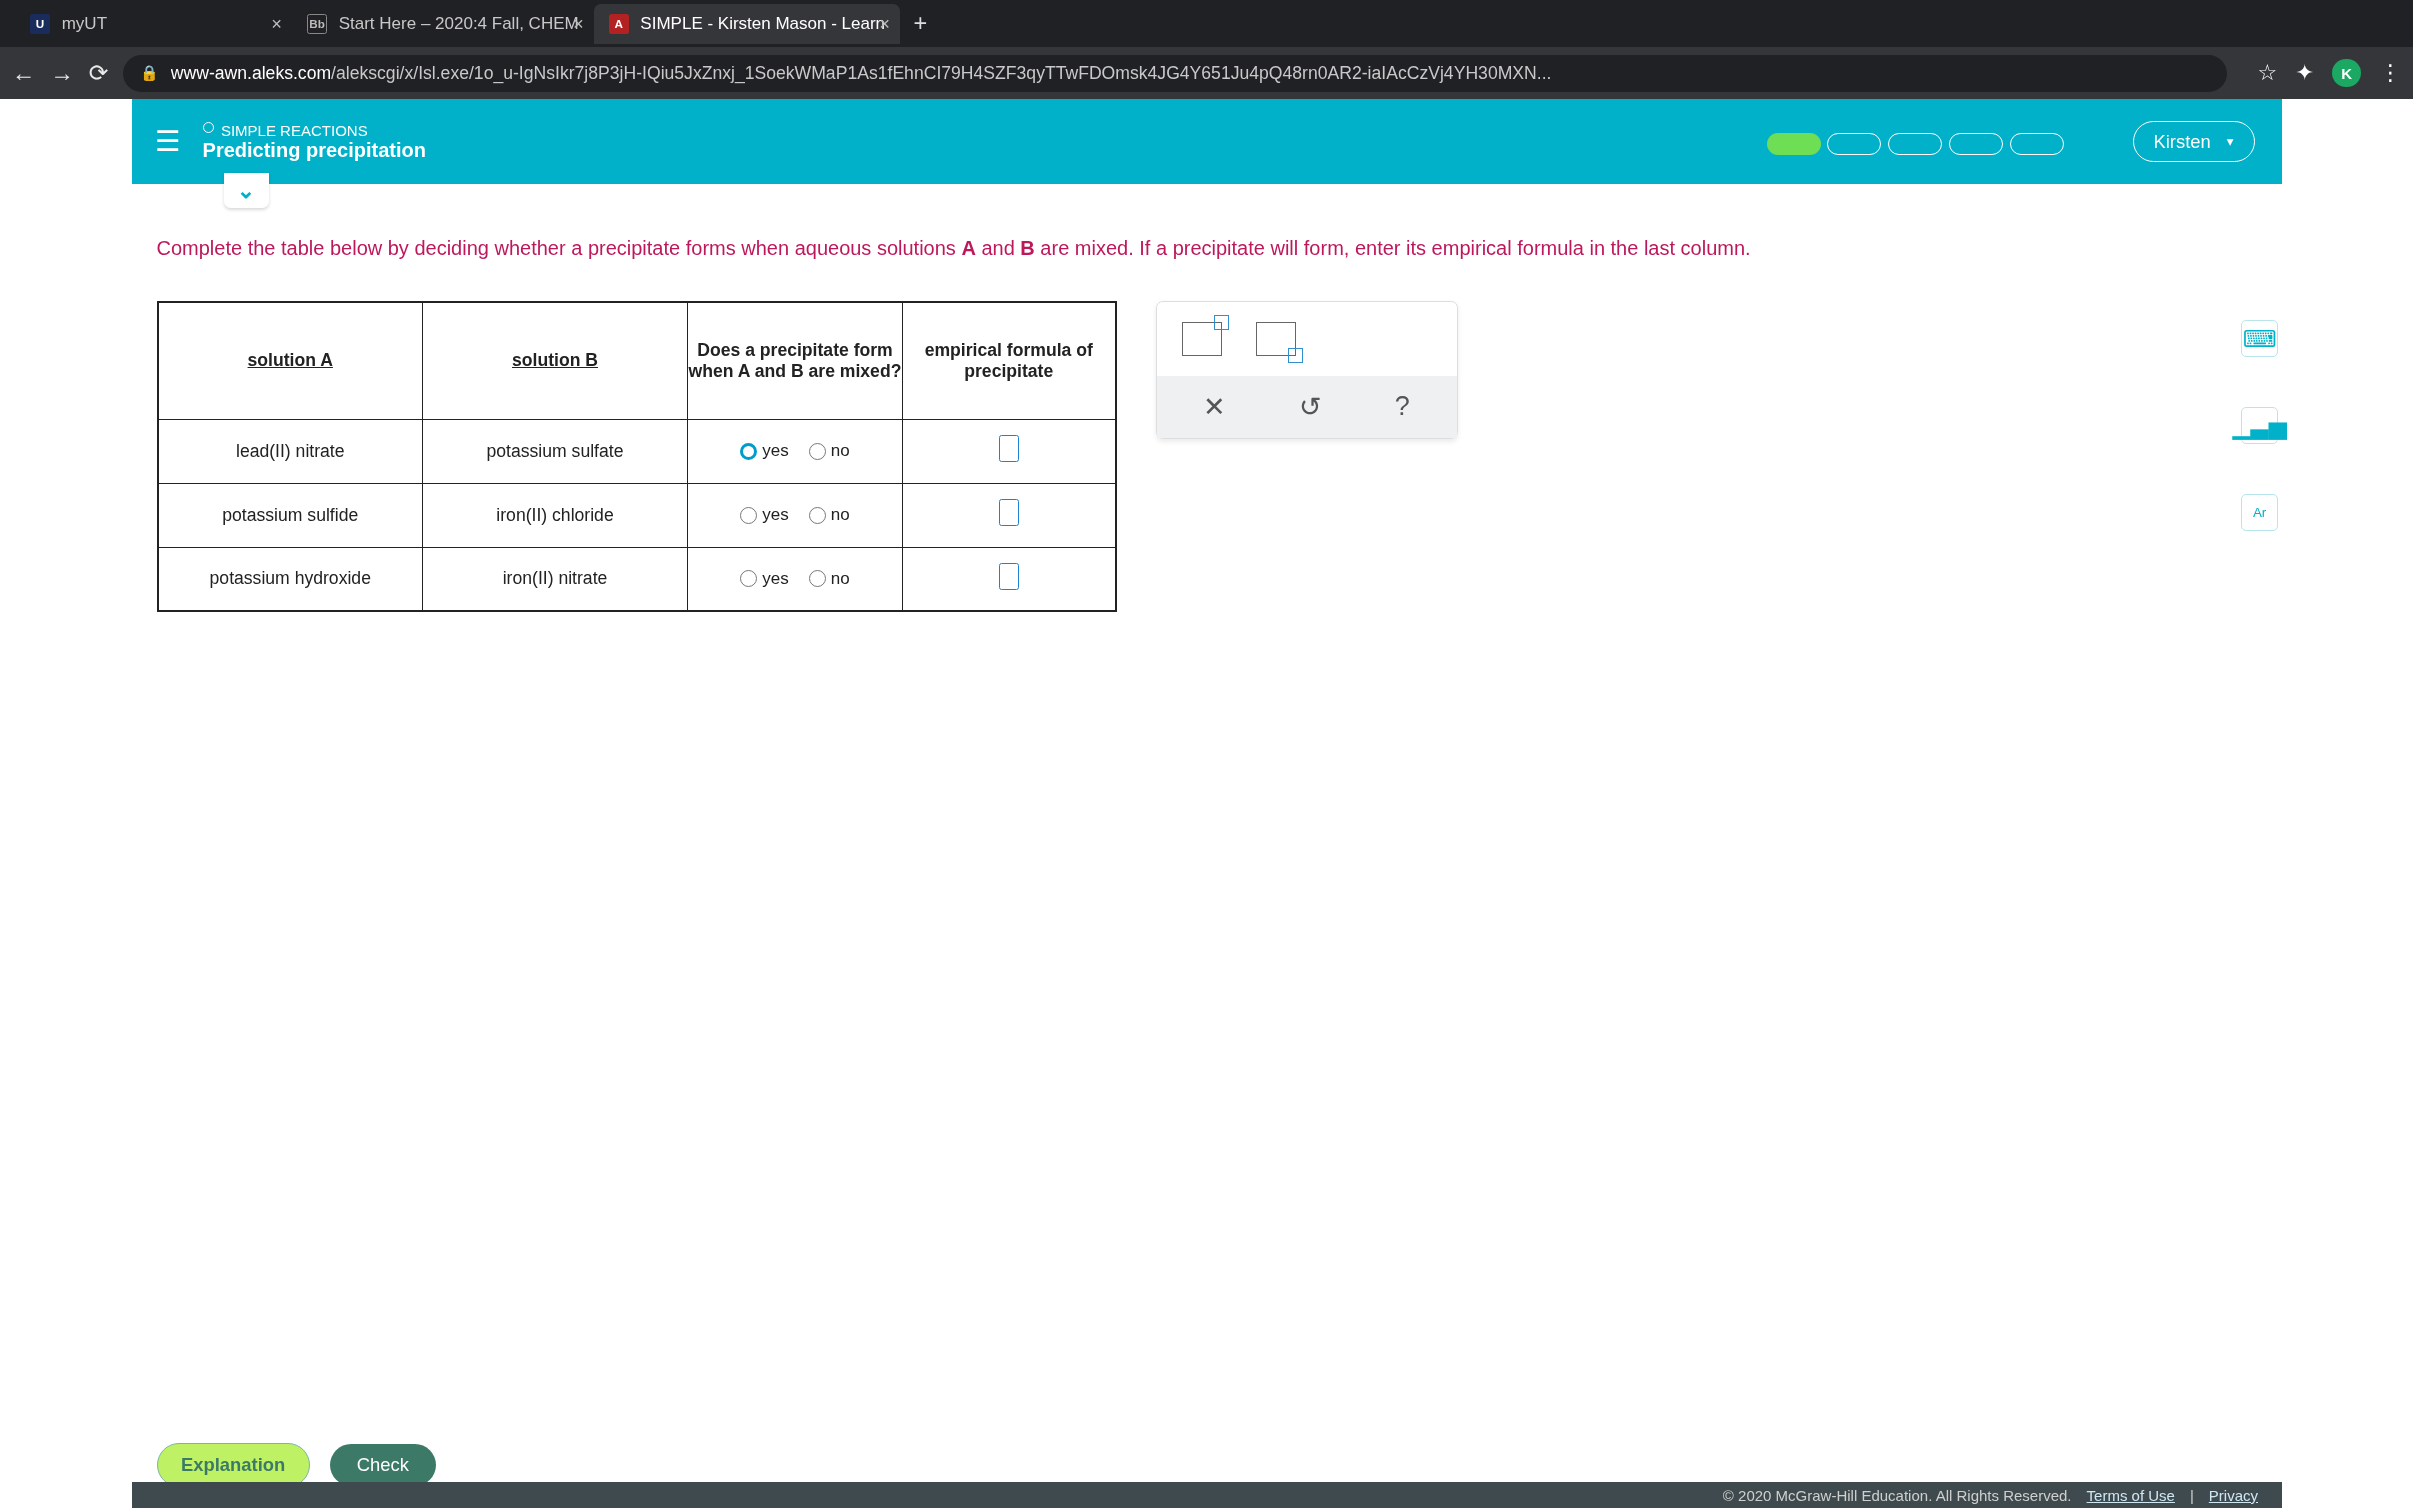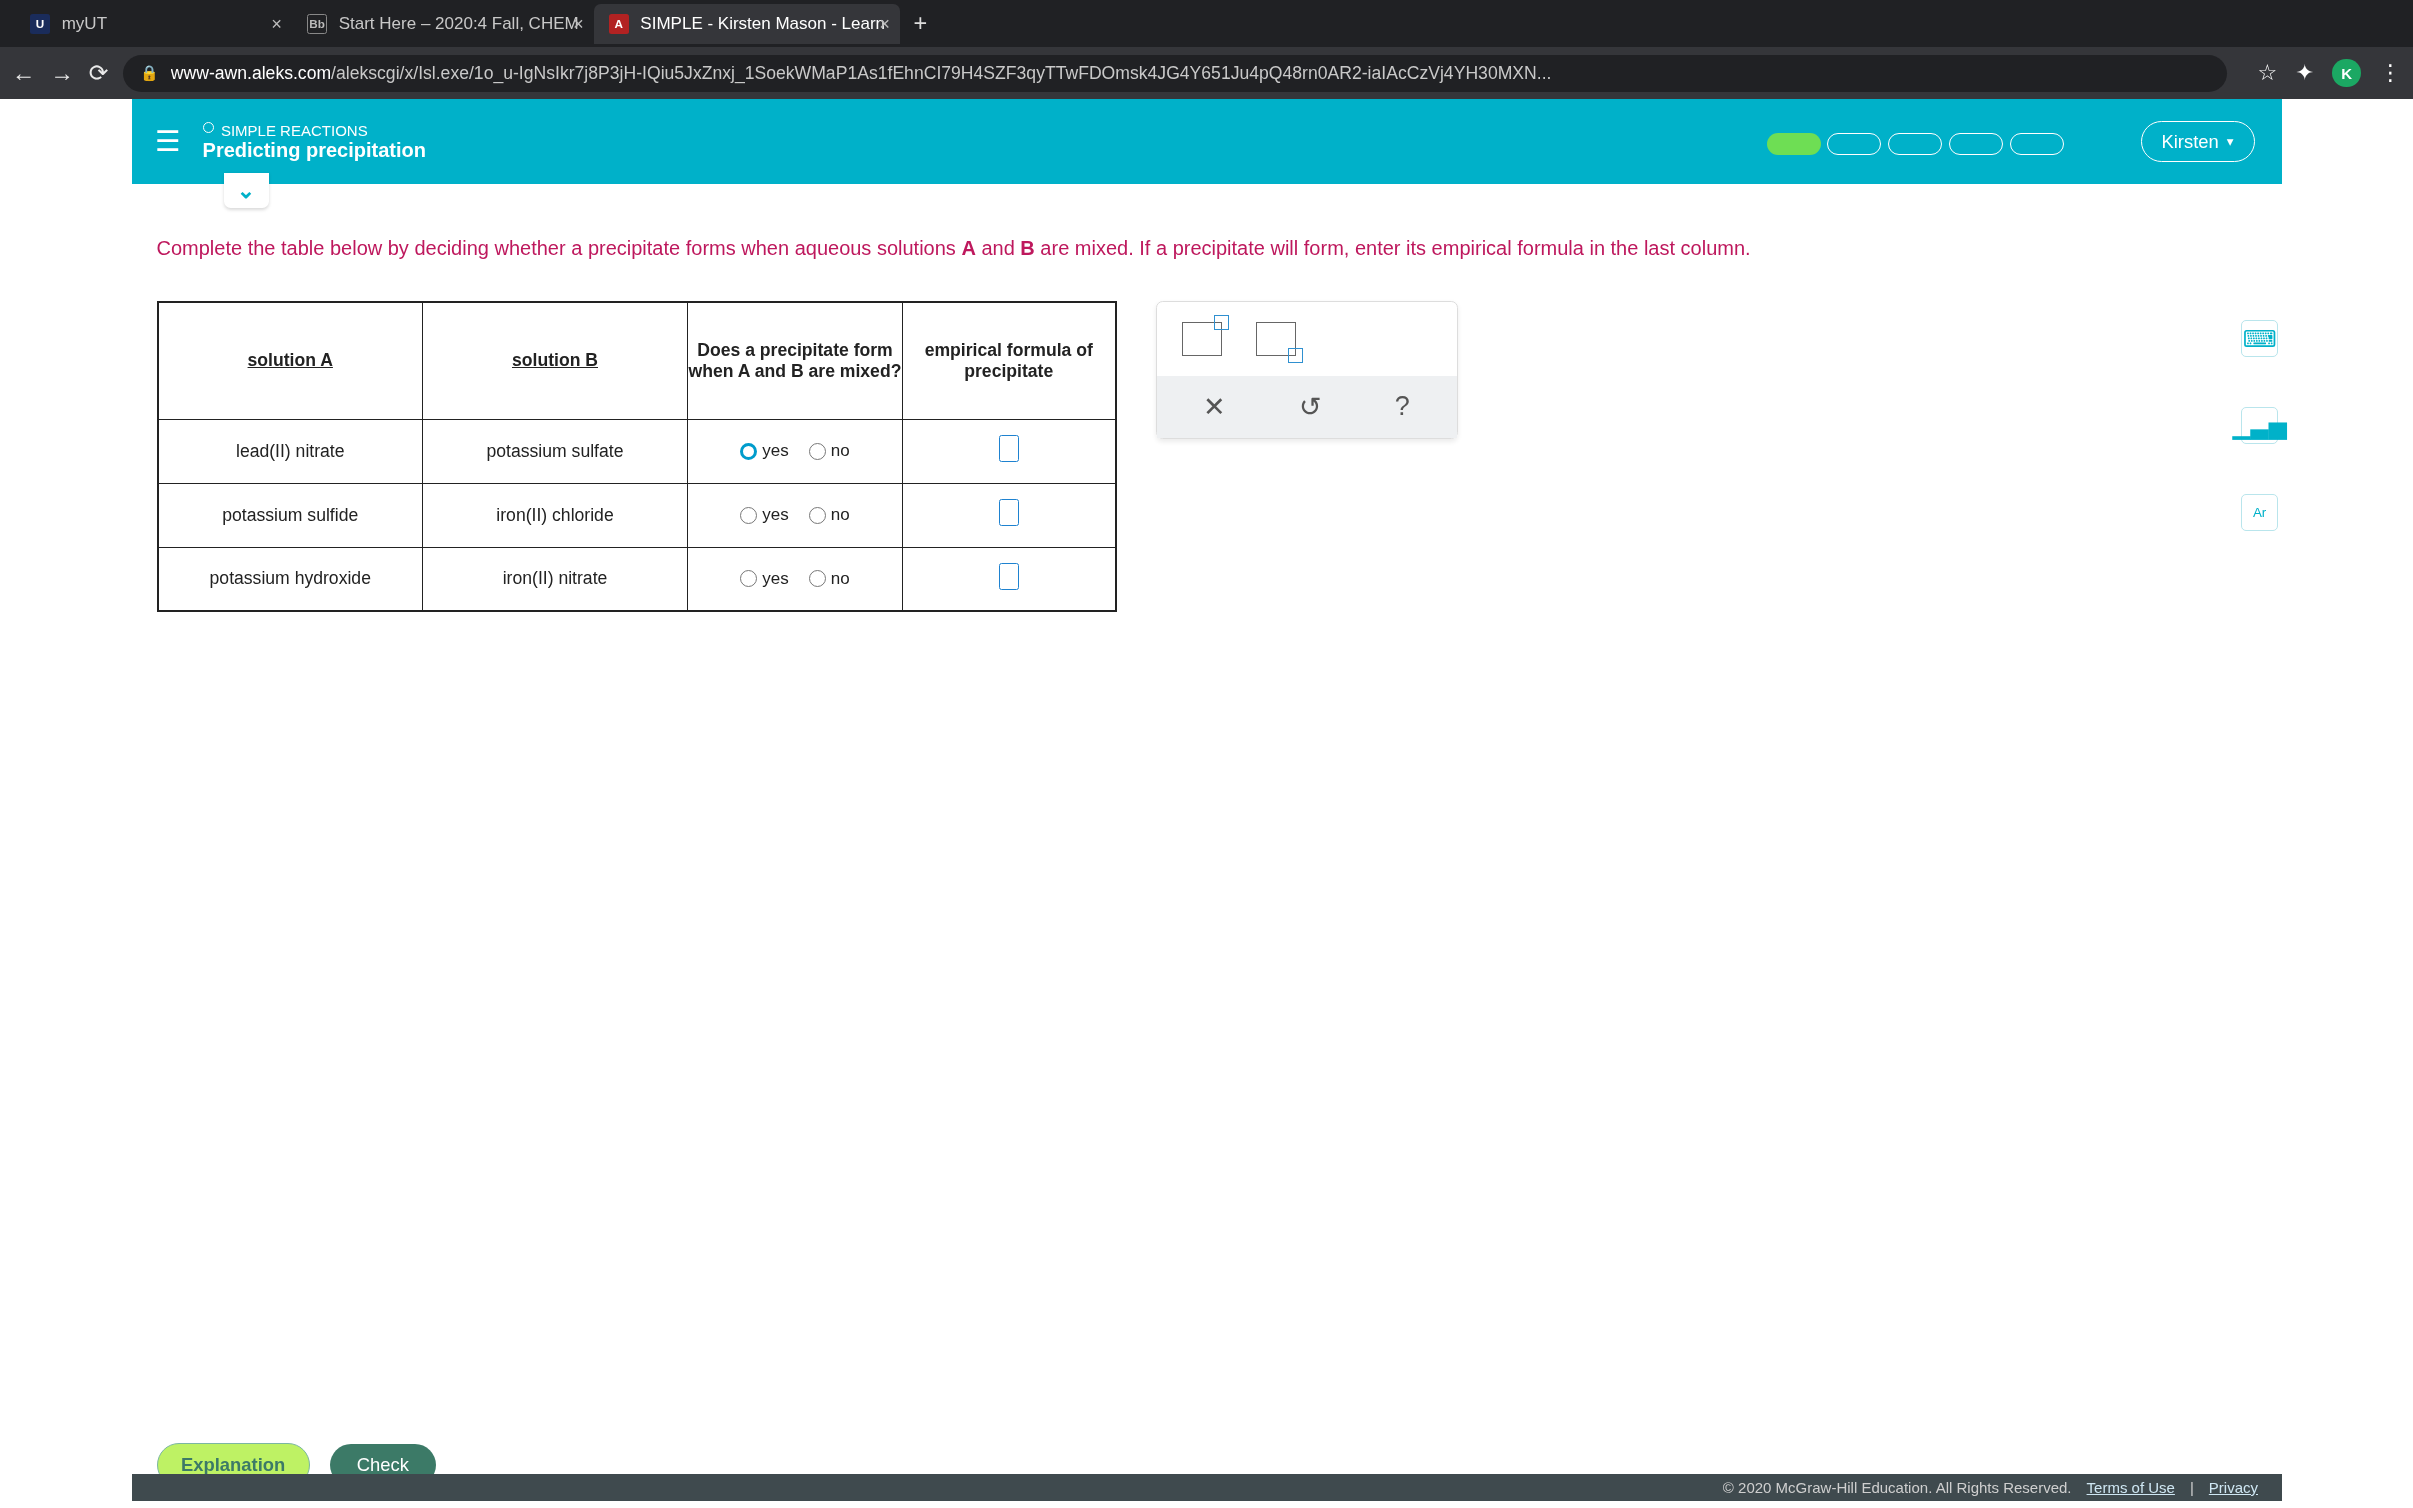--- a/index.html
+++ b/index.html
@@ -31,21 +31,21 @@
 
 
 .aleks-header{background:#00b1c9;height:85px;display:flex;align-items:center;padding:0 23.5px;gap:22px;position:relative;}
 .hamburger{color:#fff;font-size:28.5px;}
 .hdrtitle .crumb{color:#fff;font-size:15px;display:flex;gap:6.7px;}
 .crumb .dot{width:11.7px;height:11.7px;border-radius:50%;border:1.7px solid #fff;}
 .hdrtitle .main{color:#fff;font-size:20px;font-weight:600;}
 .progress{display:flex;gap:6.7px;position:absolute;right:218px;top:34px;}
 .pseg{width:54px;height:22px;border:1.7px solid #fff;border-radius:11px;}
 .pseg.fill{background:#6ede54;border:none;}
-.userpill{border:1.7px solid #fff;border-radius:23.5px;padding:8.4px 20px;color:#fff;font-size:18.4px;display:flex;align-items:center;gap:8px;position:absolute;right:27px;}
+.userpill{border:1.7px solid #fff;border-radius:23.5px;padding:8.4px 20px;color:#fff;font-size:18.4px;display:flex;align-items:center;gap:16px;position:absolute;right:27px;}
 .userpill .caret{font-size:13.4px;}
 
 
 .chevhandle{position:absolute;left:92px;top:74px;width:45px;height:35px;background:#fff;border-radius:0 0 6.7px 6.7px;display:flex;align-items:center;justify-content:center;color:#00b1c9;font-size:22px;font-weight:bold;box-shadow:0 1.7px 3.4px rgba(0,0,0,.15);}
 
 
 .content{padding:50px 25px 0 25px;position:relative;}
 .instr{font-size:20px;color:#be185d;line-height:1.4;max-width:1844px;}
 .instr b{font-weight:700;}
 
@@ -74,21 +74,21 @@
 
 
 .rtoolbar{position:absolute;right:3.4px;top:136px;display:flex;flex-direction:column;gap:50px;align-items:center;}
 .toolicon{width:37px;height:37px;display:flex;align-items:center;justify-content:center;color:#00b1c9;font-size:23.5px;border:1.7px solid #b9e5ec;border-radius:5px;}
 .artile{width:37px;height:37px;border:1.7px solid #b9e5ec;border-radius:5px;display:flex;align-items:center;justify-content:center;font-size:13.4px;font-weight:normal;color:#00b1c9;position:relative;}
 
 
 .footerbar{position:absolute;bottom:22px;left:0;right:0;padding:0 25px;display:flex;gap:20px;align-items:center;}
 .btn-exp{border:1.7px solid #7bb6a2;background:#bef264;color:#3c7a67;font-size:18.4px;padding:10px 23.5px;border-radius:22px;font-weight:bold;}
 .btn-chk{background:#3c7a67;color:#fff;font-size:18.4px;padding:10px 27px;border-radius:22px;border:none;}
-.copyr{position:absolute;bottom:8px;left:0;right:0;background:#3f4a4e;color:#cfcfcf;font-size:15px;display:flex;justify-content:flex-end;gap:15px;padding:5px 23.5px;}
+.copyr{position:absolute;bottom:0;left:0;right:0;background:#3f4a4e;color:#cfcfcf;font-size:15px;display:flex;justify-content:flex-end;gap:15px;padding:5px 23.5px;}
 .copyr a{color:#cfe7f3;text-decoration:underline;}
 </style>
 </head>
 <body>
 
 <div class="chrome">
   <div class="tabstrip">
     <div class="tab">
       <span class="favicon fav-ut">U</span>
       <span>myUT</span>

